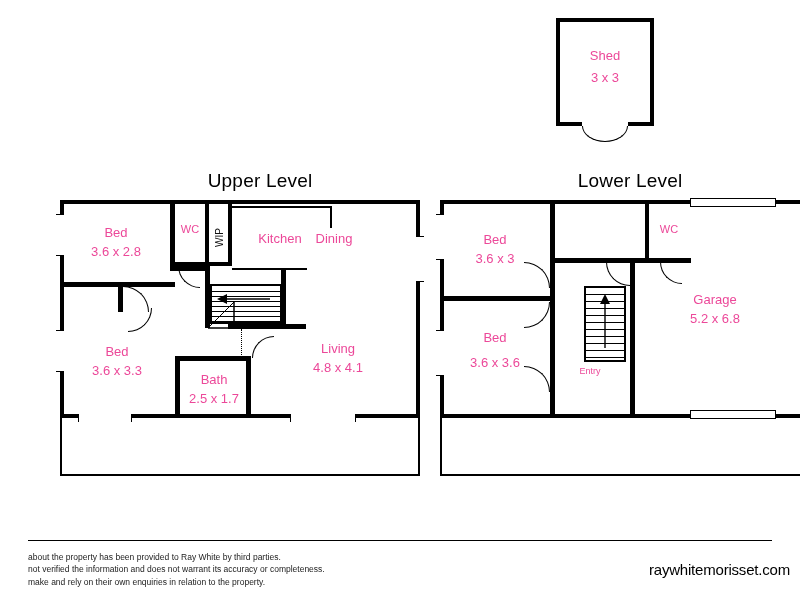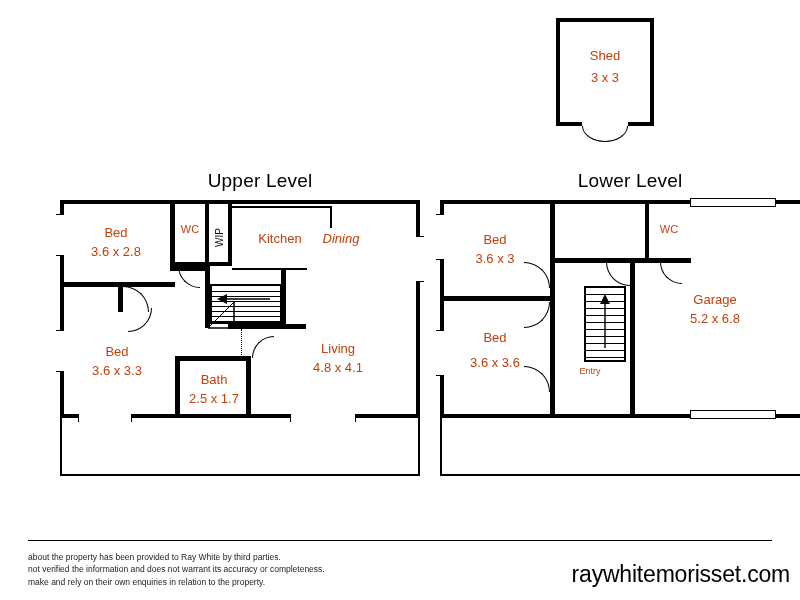--- a/index.html
+++ b/index.html
@@ -39,21 +39,21 @@
   .outline-hair {
     border: 1px solid #000000;
     box-sizing: border-box;
     background: #ffffff;
   }
 
   
   .label {
     text-align: center;
     line-height: 1.25;
-    color: #c2410c;
+    color: #ec4899;
     white-space: nowrap;
   }
   .label .ln { display: block; }
 
   .level-title {
     font-size: 19px;
     letter-spacing: .2px;
     color: #000000;
     text-align: center;
     white-space: nowrap;
@@ -102,21 +102,21 @@
   }
 
   
   .disclaimer {
     font-size: 8.5px;
     line-height: 1.45;
     color: #222222;
     white-space: pre-line;
   }
   .brand {
-    font-size: 23px;
+    font-size: 15px;
     color: #000000;
     white-space: nowrap;
     letter-spacing: -0.2px;
   }
   .footer-rule {
     position: absolute;
     background: #000000;
     height: 1px;
   }
 </style>
@@ -199,21 +199,21 @@
     <span class="ln room-name">Bed</span>
     <span class="ln room-dims" style="margin-top:3px;">3.6 x 2.8</span>
   </div>
   <div class="abs label room-small" style="left:174px; top:223px; width:32px;">WC</div>
   <div class="abs" style="left:208px; top:214px; width:22px; height:50px;">
     <div class="vertical-text" style="position:absolute; left:-13px; top:18px; width:48px; text-align:center;">WIP</div>
   </div>
   <div class="abs label" style="left:240px; top:231px; width:80px;">
     <span class="ln room-name">Kitchen</span>
   </div>
-  <div class="abs label" style="left:308px; top:231px; width:66px;font-style:italic;">
+  <div class="abs label" style="left:301px; top:231px; width:66px;">
     <span class="ln room-name">Dining</span>
   </div>
 
   <div class="abs label" style="left:62px; top:344px; width:110px;">
     <span class="ln room-name">Bed</span>
     <span class="ln room-dims" style="margin-top:3px;">3.6 x 3.3</span>
   </div>
   <div class="abs label" style="left:180px; top:372px; width:68px;">
     <span class="ln room-name">Bath</span>
     <span class="ln room-dims" style="margin-top:3px;">2.5 x 1.7</span>

